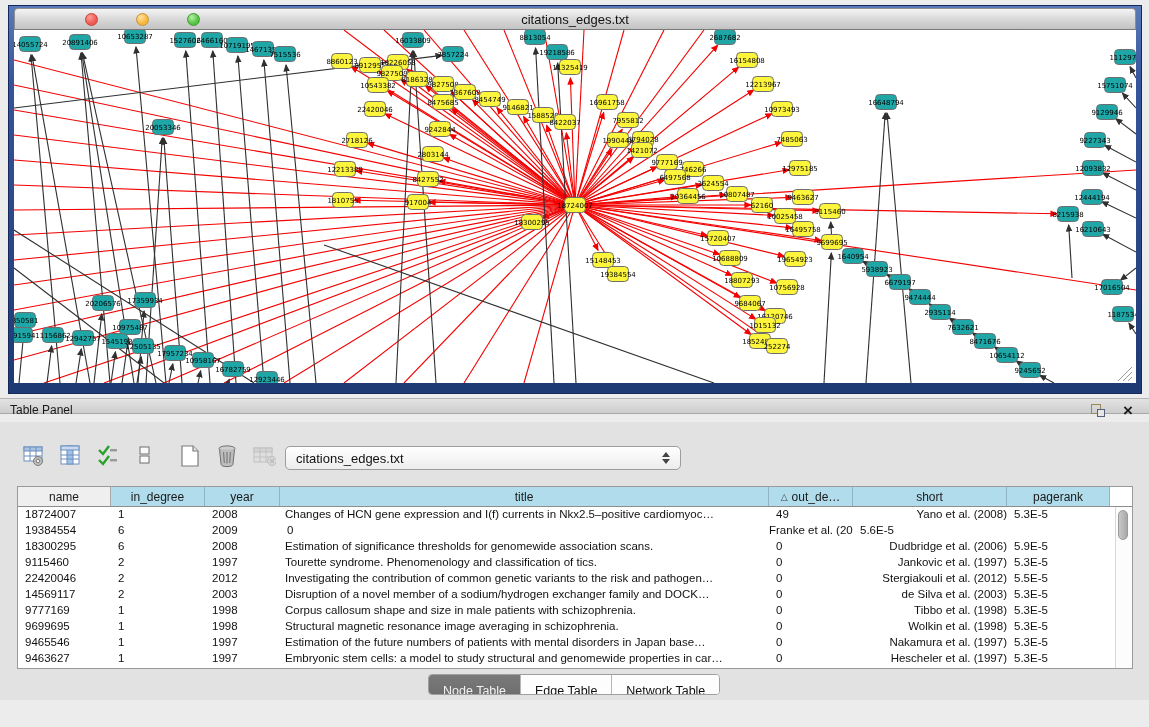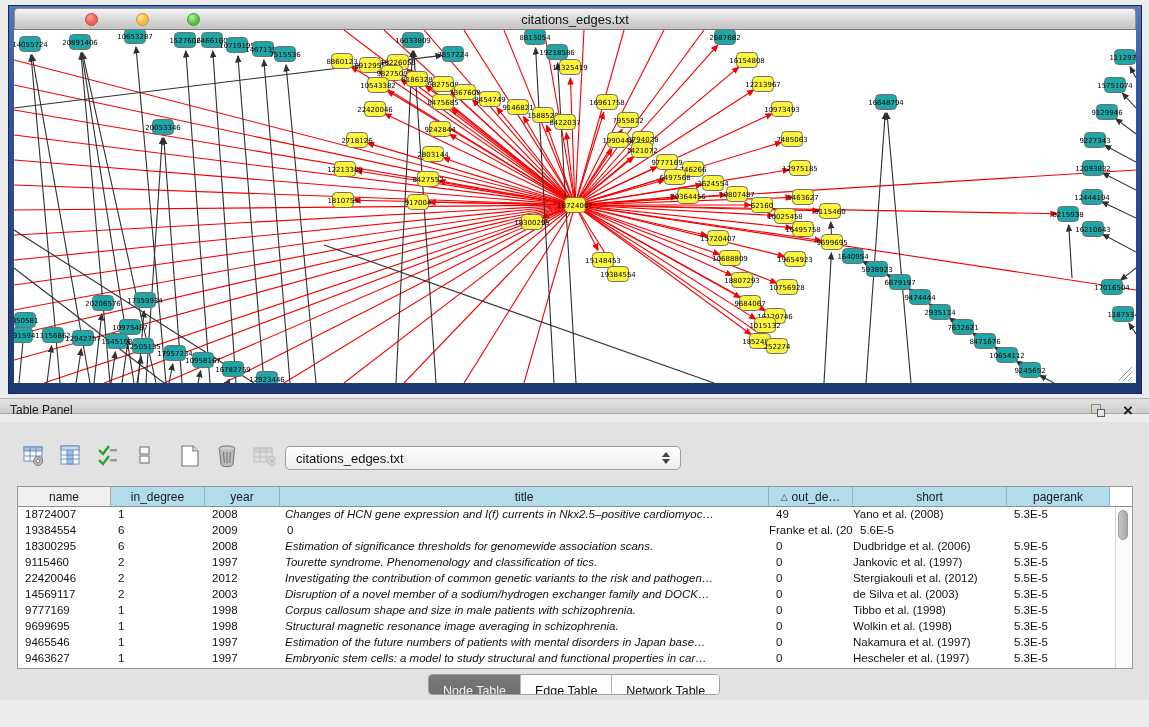--- a/index.html
+++ b/index.html
@@ -46,22 +46,22 @@
     border:1px solid #9a9a9a;background:#fff;box-sizing:border-box;overflow:hidden;}
   #thead{display:grid;grid-template-columns:93px 94px 75px 489px 84px 154px 103px;height:20px;
     border-bottom:1px solid #8d8d8d;box-sizing:border-box;}
   .th{background:#b0dcec;border-right:1px solid #8fb5c4;font-size:12px;color:#1a1a1a;
       display:flex;align-items:center;justify-content:center;box-sizing:border-box;cursor:pointer;}
   .th.gray{background:#efefef;border-right:1px solid #a9a9a9;}
   .th .sort{font-size:9px;color:#444;margin-right:4px;}
   #tbody{position:absolute;left:0;top:20px;right:16px;bottom:0;}
   .tr{display:grid;grid-template-columns:93px 94px 75px 489px 84px 154px 103px;height:16px;cursor:default;}
   .td{font-size:11.5px;color:#111;white-space:nowrap;overflow:hidden;padding:1px 0 0 7px;box-sizing:border-box;}
-  .td.title-cell{padding-left:5px;font-style:italic;}
-  .td.short-cell{text-align:left;padding-left:0;}
+  .td.title-cell{padding-left:5px;}
+  .td.short-cell{text-align:right;padding-left:0;}
   
   #vscroll{position:absolute;right:0;top:20px;bottom:0;width:16px;background:#fcfcfc;border-left:1px solid #d8d8d8;}
   #vthumb{position:absolute;left:2px;top:3px;width:10px;height:30px;border-radius:5px;
     background:linear-gradient(90deg,#c9c9c9,#a8a8a8);border:1px solid #9a9a9a;box-sizing:border-box;}
   
   #tabs{position:absolute;left:428px;top:252px;height:19px;display:flex;
     border:1px solid #9f9f9f;border-radius:4px;overflow:hidden;background:#fff;}
   .tab{padding:16px 14px;font-size:12.5px;color:#111;display:flex;align-items:center;
     border-right:1px solid #b5b5b5;background:#fdfdfd;cursor:pointer;}
   .tab:last-child{border-right:none;}
@@ -863,21 +863,21 @@
             <div class="td">1997</div>
             <div class="td title-cell">Estimation of the future numbers of patients with mental disorders in Japan base…</div>
             <div class="td">0</div>
             <div class="td short-cell">Nakamura et al. (1997)</div>
             <div class="td">5.3E-5</div>
           </div>
           <div class="tr">
             <div class="td">9463627</div>
             <div class="td">1</div>
             <div class="td">1997</div>
-            <div class="td title-cell">Embryonic stem cells: a model to study structural and functional properties in car…</div>
+            <div class="td title-cell">Embryonic stem cells: a model to study structural and genomewide properties in car…</div>
             <div class="td">0</div>
             <div class="td short-cell">Hescheler et al. (1997)</div>
             <div class="td">5.3E-5</div>
           </div>
         </div>
       <div id="vscroll">
           <div id="vthumb"></div>
         </div>
     </div>
 

